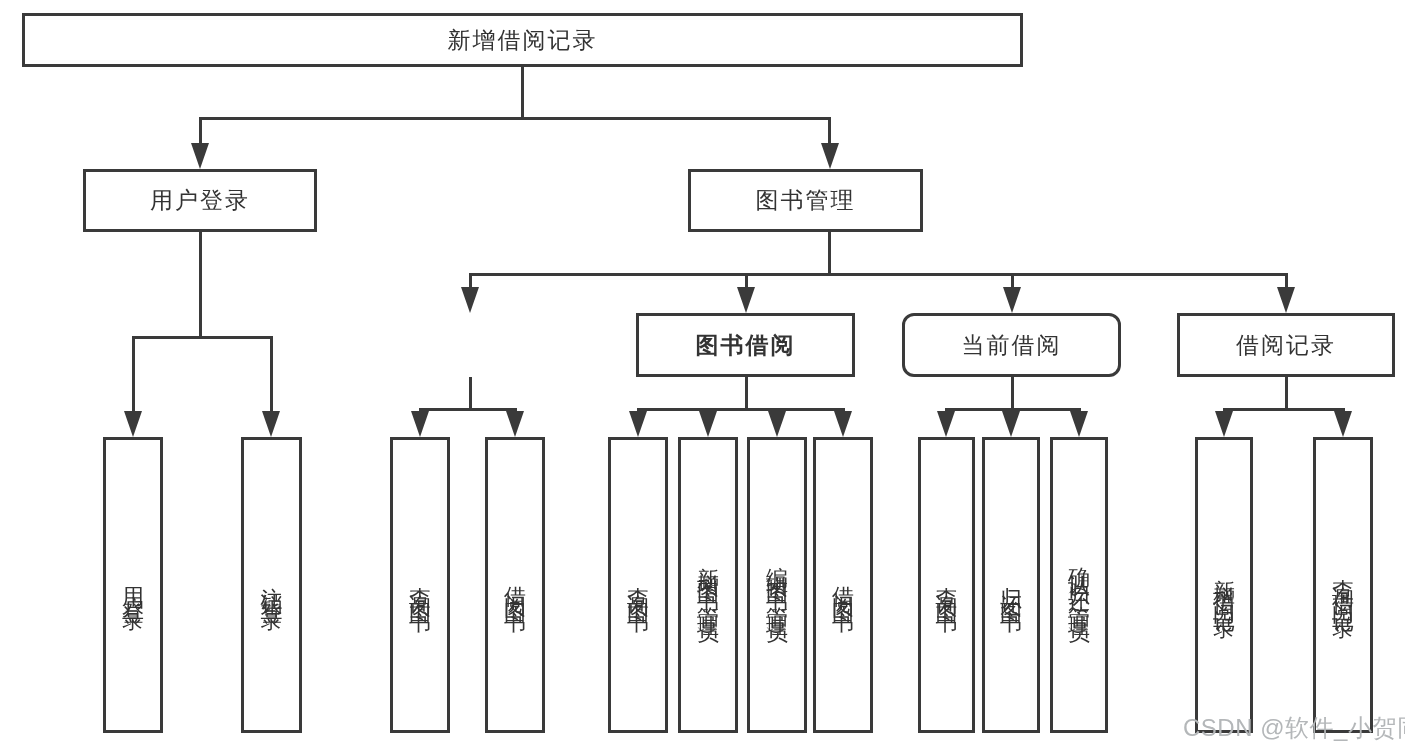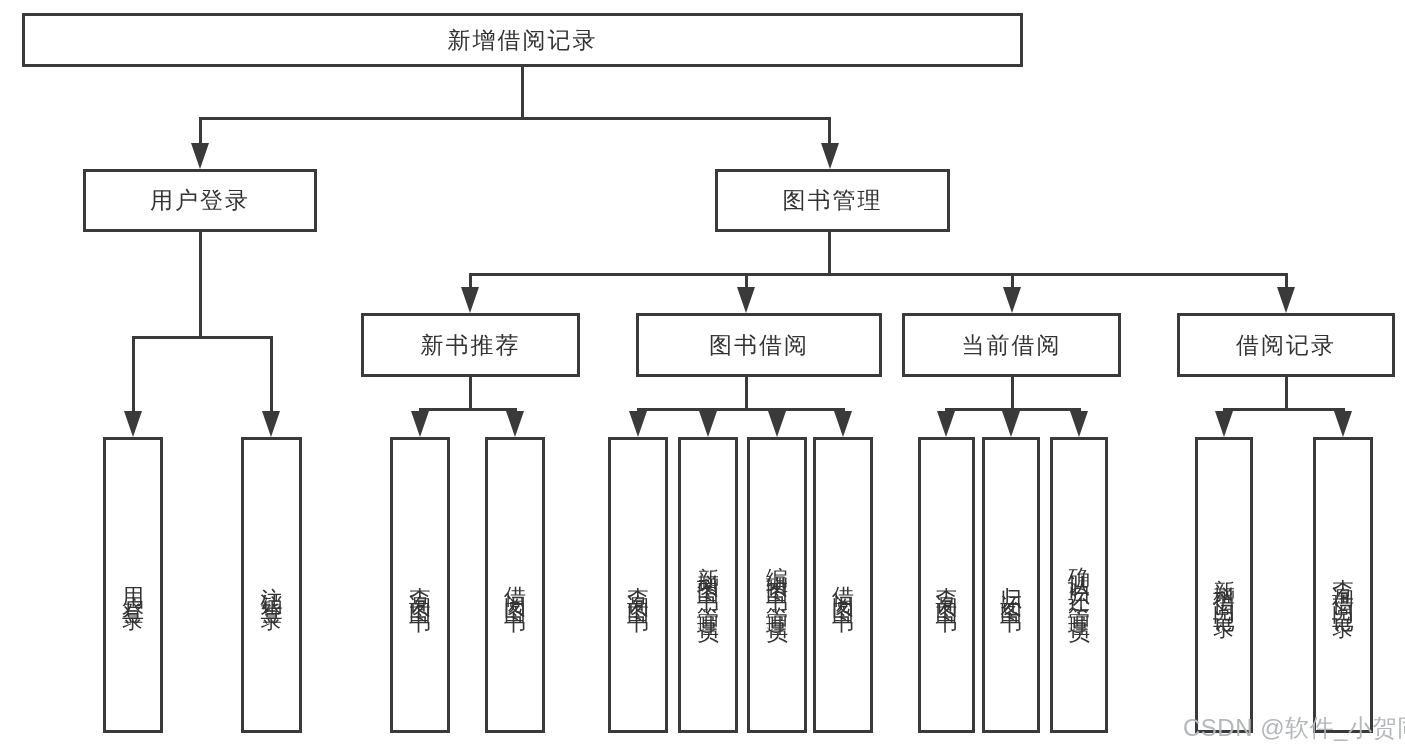--- a/index.html
+++ b/index.html
@@ -122,25 +122,24 @@
       <div class="arrowhead" style="left: 937px; top: 411px;"></div>
       <div class="arrowhead" style="left: 1002px; top: 411px;"></div>
       <div class="arrowhead" style="left: 1070px; top: 411px;"></div>
       <div class="arrowhead" style="left: 1215px; top: 411px;"></div>
       <div class="arrowhead" style="left: 1334px; top: 411px;"></div>
     </div>
 
   <div class="box" style="left:22px; top:13px; width:1001px; height:54px;">新增借阅记录</div>
 
   <div class="box" style="left:83px; top:169px; width:234px; height:63px;">用户登录</div>
-  <div class="box" style="left:715px; top:169px; width:235px; height:63px;">图书管理</div>
+  <div class="box" style="left:688px; top:169px; width:235px; height:63px;">图书管理</div>
 
-  <div class="box" style="left:361px; top:313px; width:219px; height:64px;">新书推荐</div>
-  <div class="box" style="left:636px; top:313px; width:246px; height:64px;">图书借阅</div>
-  <div class="box" style="left:902px; top:313px; width:219px; height:64px;">当前借阅</div>
+  <div class="box" style="left:636px; top:313px; width:219px; height:64px;font-weight:bold;">图书借阅</div>
+  <div class="box" style="left:902px; top:313px; width:219px; height:64px;border-radius:12px;">当前借阅</div>
   <div class="box" style="left:1177px; top:313px; width:218px; height:64px;">借阅记录</div>
 
   <div class="vbox" style="left:103px; top:437px; width:60px; height:296px;">用户登录</div>
   <div class="vbox" style="left:241px; top:437px; width:61px; height:296px;">注销登录</div>
 
   <div class="vbox" style="left:390px; top:437px; width:60px; height:296px;">查询图书</div>
   <div class="vbox" style="left:485px; top:437px; width:60px; height:296px;">借阅图书</div>
 
   <div class="vbox" style="left:608px; top:437px; width:60px; height:296px;">查询图书</div>
   <div class="vbox" style="left:678px; top:437px; width:60px; height:296px;">新增图书（管理员）</div>

